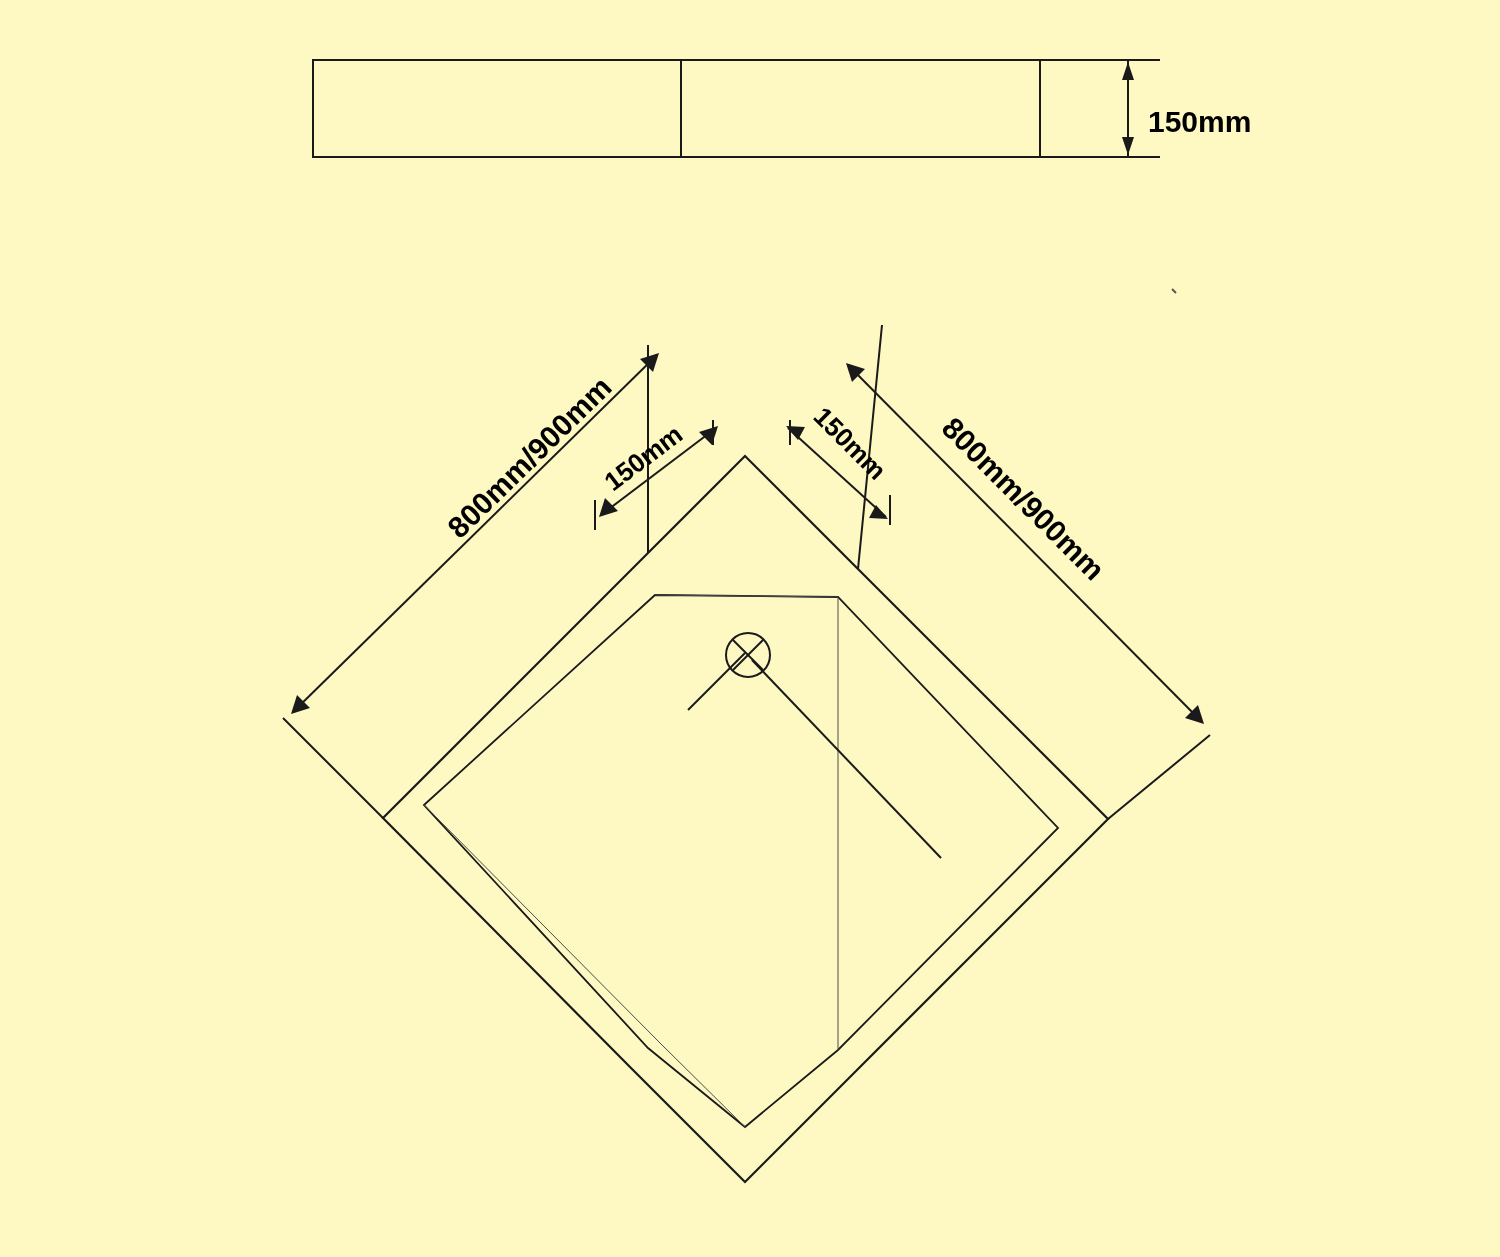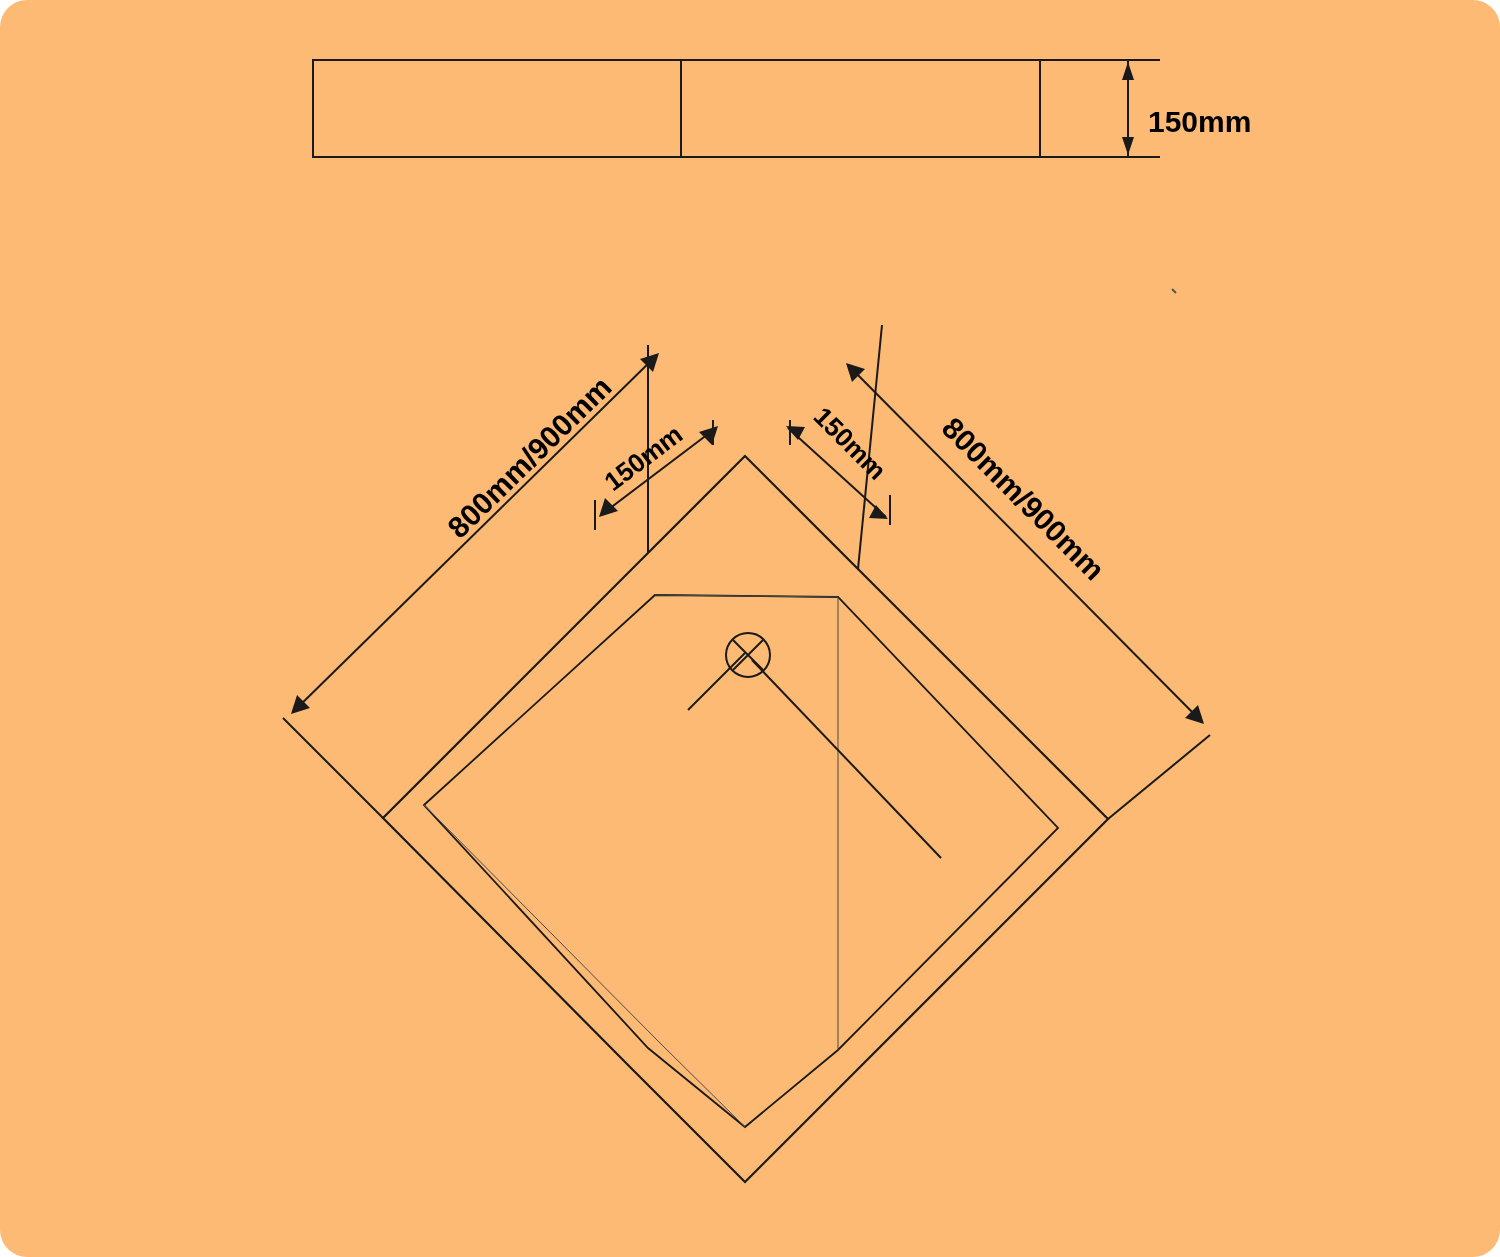--- a/index.html
+++ b/index.html
@@ -10,22 +10,21 @@
   body {
     width: 1500px;
     height: 1257px;
     font-family: "Liberation Sans", sans-serif;
     overflow: hidden;
   }
   #drawing-root {
     position: relative;
     width: 1500px;
     height: 1257px;
-    background: #fdba74;
-    border-radius: 27px;
+    background: #fef9c3;
   }
   svg.drawing {
     position: absolute;
     top: 0;
     left: 0;
     width: 1500px;
     height: 1257px;
     display: block;
   }
   .dim-label {

